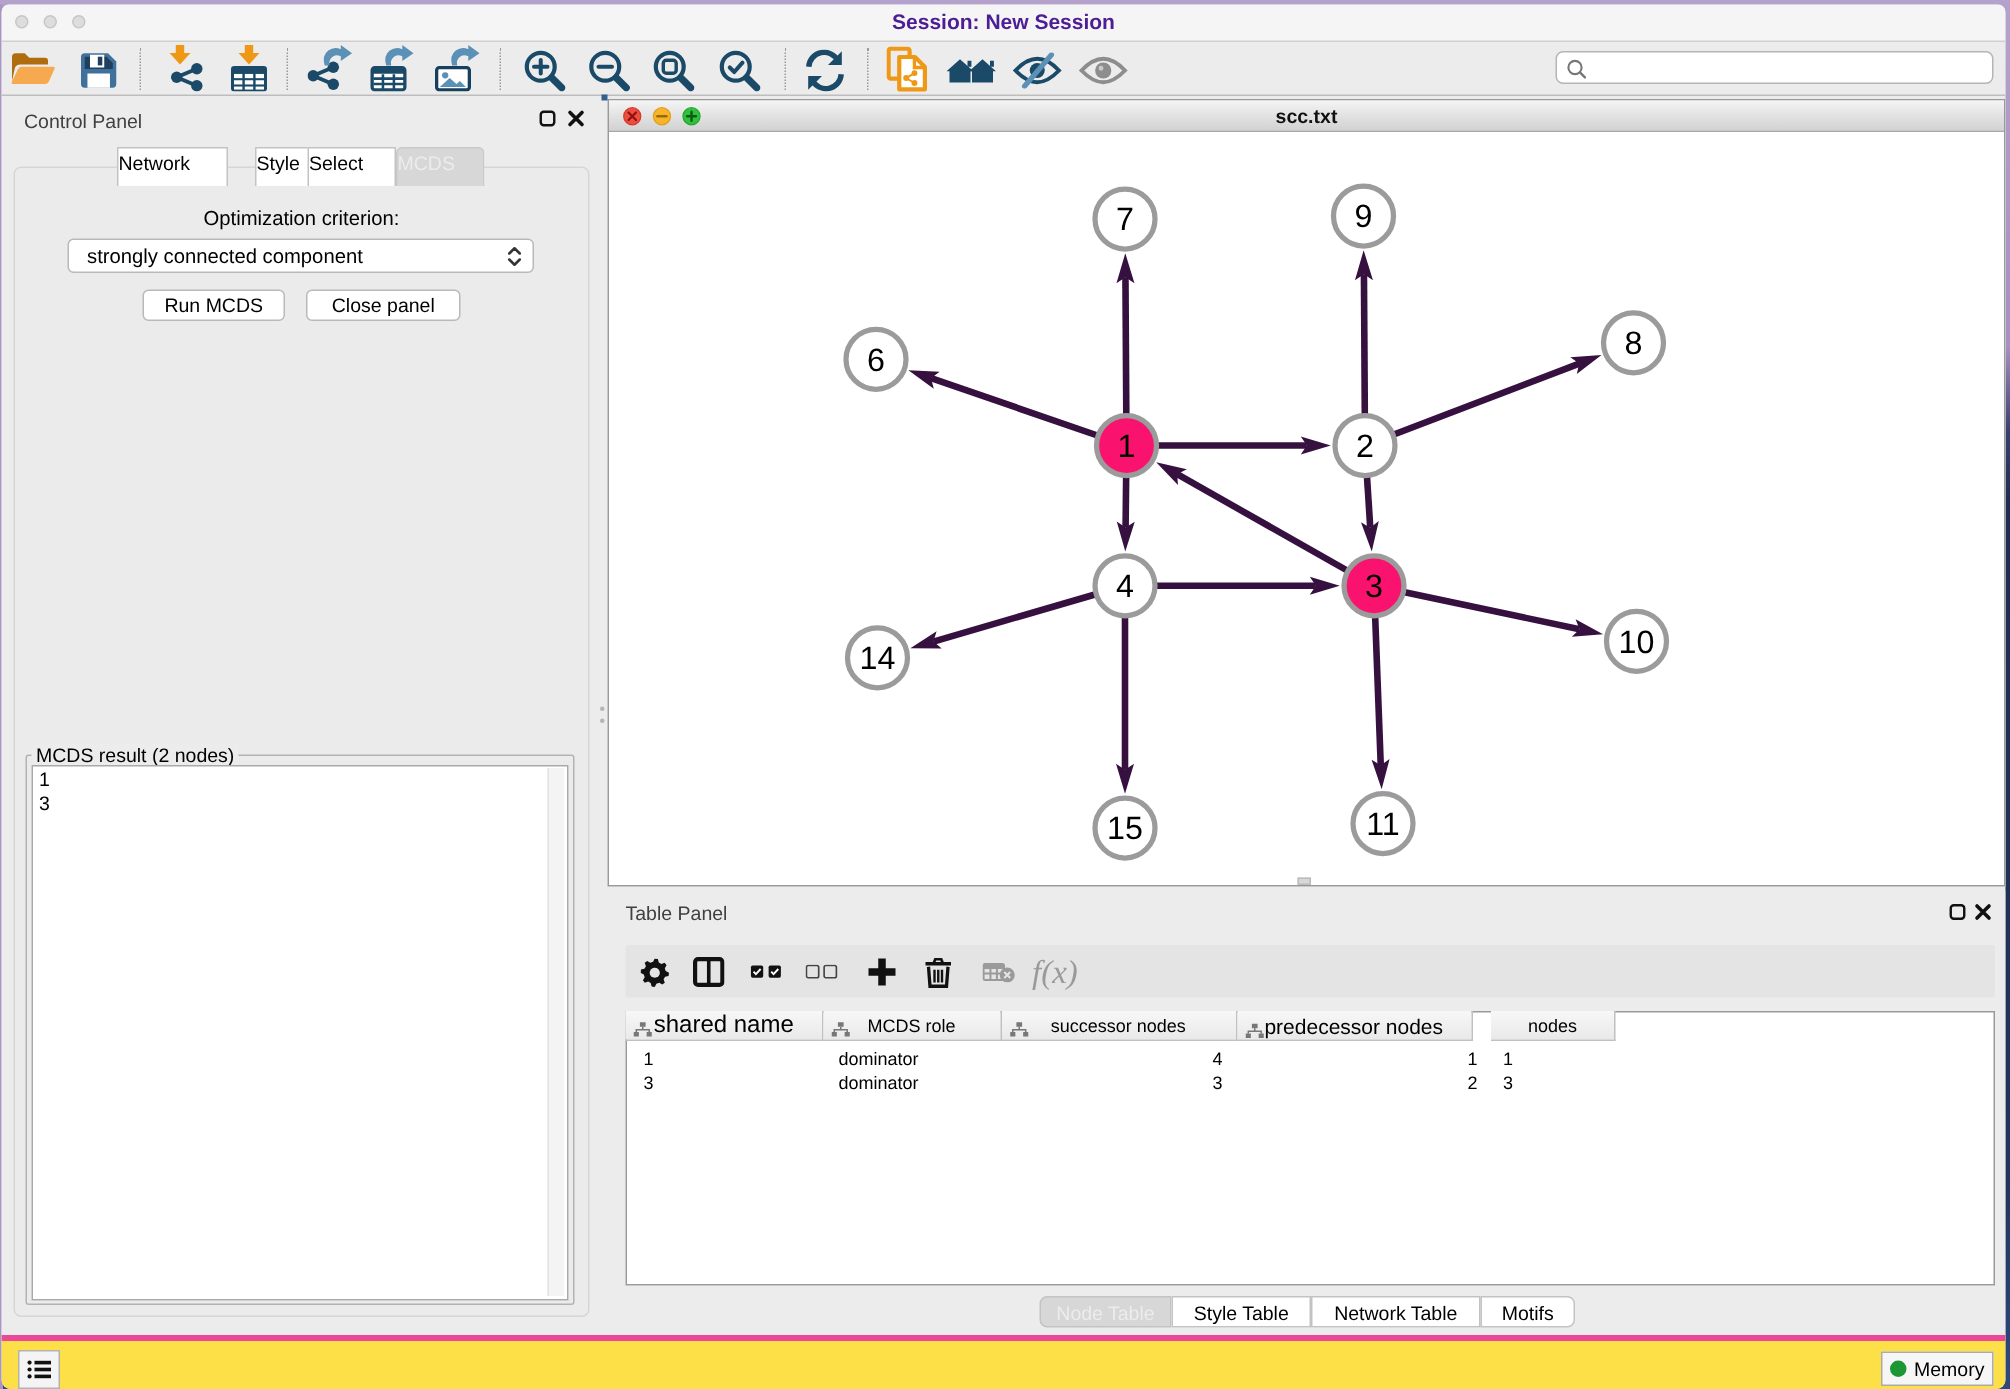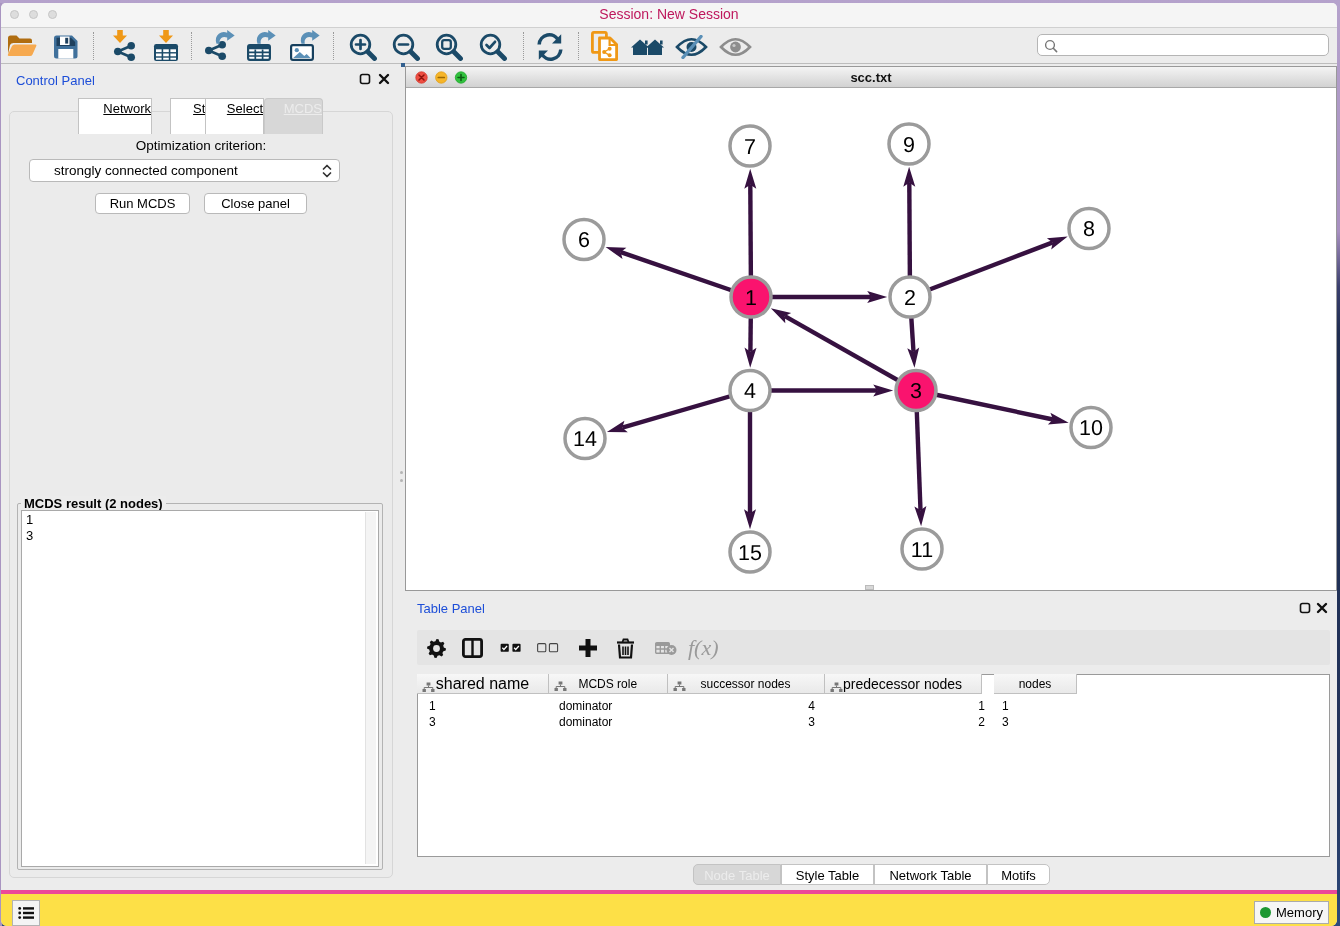--- a/index.html
+++ b/index.html
@@ -3,31 +3,31 @@
 <meta charset="utf-8">
 <style>
 * { margin:0; padding:0; box-sizing:border-box; }
 html,body { width:1340px; height:926px; overflow:hidden; font-family:"Liberation Sans", sans-serif; -webkit-font-smoothing:antialiased; }
 body { background:linear-gradient(180deg,#b5a2cc 0%,#a78fc0 25%,#3a3f6e 31%,#1f2c50 36%,#22345c 85%,#2e4a7c 100%); position:relative; }
 .abs { position:absolute; }
 .win { position:absolute; left:1px; top:3px; right:3px; bottom:0; background:#ececec; border-radius:5px 5px 6px 6px; overflow:hidden; }
 
 .titlebar { position:absolute; left:0; top:0; right:0; height:25px; background:#f5f5f5; border-bottom:1px solid #d0d0d0; }
 .tl { position:absolute; top:7px; width:9px; height:9px; border-radius:50%; background:#dddddd; border:1px solid #c6c6c6; }
-.title-text { position:absolute; top:3px; left:0; right:0; text-align:center; font-size:14px; color:#be185d; }
+.title-text { position:absolute; top:3px; left:0; right:0; text-align:center; font-size:14px; color:#4c1d95;font-weight:bold; }
 
 .toolbar { position:absolute; left:0; top:25px; right:0; height:36px; background:#ececec; border-bottom:1px solid #bdbdbd; }
 .tsep { position:absolute; top:4px; height:28px; width:0; border-left:1px dotted #9a9a9a; }
 .ticon { position:absolute; top:3px; }
 
 .search { position:absolute; left:1036px; top:6px; width:292px; height:22px; background:#fff; border:1px solid #b5b5b5; border-radius:5px; }
 
 .cpanel { position:absolute; left:0; top:61px; width:400px; bottom:36px; background:#ececec; }
-.phead { font-size:13px; color:#1d4ed8; }
-.tab { position:absolute; z-index:2; height:36px; font-size:13px; text-align:right; line-height:20px; background:#fff; border:1px solid #c3c3c3; border-bottom:none; color:#000;text-decoration:underline; }
+.phead { font-size:13px; color:#404040; }
+.tab { position:absolute; z-index:2; height:26px; font-size:13px; text-align:left; line-height:20px; background:#fff; border:1px solid #c3c3c3; border-bottom:none; color:#000; }
 .tabsel { z-index:1; background:#d7d7d7; color:#ececec; border-color:#c9c9c9; border-radius:4px 4px 0 0; }
 .cbody { position:absolute; left:8px; top:47px; width:384px; bottom:12px; background:#ebebeb; border:1px solid #d6d6d6; border-radius:5px; }
 .btn { position:absolute; background:#fff; border:1px solid #b9b9b9; border-radius:4px; font-size:13px; color:#000; text-align:center; }
 
 .netwin { position:absolute; left:404px; top:63px; width:932px; height:525px; background:#fff; border:1px solid #999; }
 .nethead { position:absolute; left:0; top:0; right:0; height:21px; background:linear-gradient(180deg,#f4f4f4,#dcdcdc 70%,#d2d2d2); border-bottom:1px solid #a8a8a8; }
 
 .tpanel { position:absolute; left:404px; top:591px; width:932px; height:296px; background:#ececec; }
 
 .statusbar { position:absolute; left:0; bottom:0; right:0; height:36px; background:#fde047; border-top:4px solid #ec4899; }
@@ -195,30 +195,30 @@
       </svg>
     <svg class="abs" style="left:377px;top:9px" width="12" height="12" viewBox="0 0 12 12">
         <path d="M2 2 L10 10 M10 2 L2 10" stroke="#111" stroke-width="2.4" stroke-linecap="round"></path>
       </svg>
     <div class="tab" style="top:34px;left:77px; width:74px;">Network</div>
     <div class="tab" style="top:34px;left:169px; width:53px;">Style</div>
     <div class="tab" style="top:34px;left:204px; width:59px;">Select</div>
     <div class="tab tabsel" style="top:34px;left:263px; width:59px;">MCDS</div>
     <div class="cbody"></div>
     <div style="position:absolute;left:0;top:74px;width:400px;text-align:center;font-size:13.5px;color:#000;">Optimization criterion:</div>
-    <div class="btn" style="left:28px;top:95px;width:311px;height:23px;text-align:left;line-height:22px;padding-left:24px;border-radius:4px;font-size:13.5px;">strongly connected component
+    <div class="btn" style="left:44px;top:95px;width:311px;height:23px;text-align:left;line-height:22px;padding-left:12px;border-radius:4px;font-size:13.5px;">strongly connected component
       <svg style="position:absolute;right:7px;top:4px" width="10" height="14" viewBox="0 0 10 14">
           <path d="M1.5 5 L5 1.5 L8.5 5 M1.5 9 L5 12.5 L8.5 9" fill="none" stroke="#333" stroke-width="1.7" stroke-linejoin="round" stroke-linecap="round"></path>
         </svg>
     </div>
     <div class="btn" style="left:94px;top:129px;width:95px;height:21px;line-height:20px;">Run MCDS</div>
     <div class="btn" style="left:203px;top:129px;width:103px;height:21px;line-height:20px;">Close panel</div>
 
     <div style="position:absolute;left:16px;top:439px;width:366px;height:367px;border:1px solid #b3b3b3;border-radius:2px;"></div>
-    <div style="position:absolute;left:20px;top:432px;background:#ececec;padding:0 3px;font-size:13px;font-weight:bold;">MCDS result (2 nodes)</div>
+    <div style="position:absolute;left:20px;top:432px;background:#ececec;padding:0 3px;font-size:13px;">MCDS result (2 nodes)</div>
     <div style="position:absolute;left:20px;top:446px;width:358px;height:357px;background:#fff;border:1px solid #a9a9a9;font-size:13px;">
       <div style="position:absolute;left:4px;top:1px;">1</div>
       <div style="position:absolute;left:4px;top:17px;">3</div>
       <div style="position:absolute;right:2px;top:1px;width:11px;bottom:2px;background:#f4f4f4;border-left:1px solid #e2e2e2;"></div>
     </div>
   </div>
   <div class="netwin">
     <div class="nethead">
       <svg class="abs" style="left:9px;top:4px" width="62" height="13" viewBox="0 0 62 13">
         <circle cx="6.5" cy="6.5" r="5.7" fill="#ee4e42" stroke="#d33a30" stroke-width="0.8"></circle>

